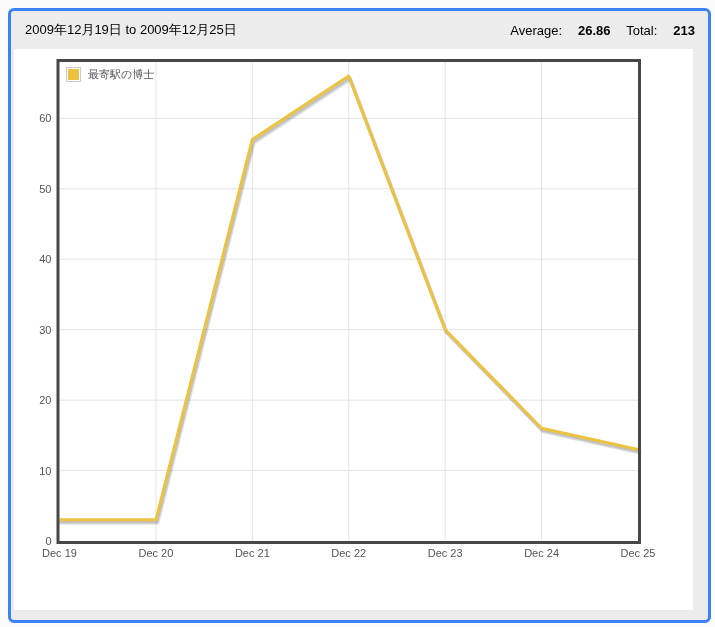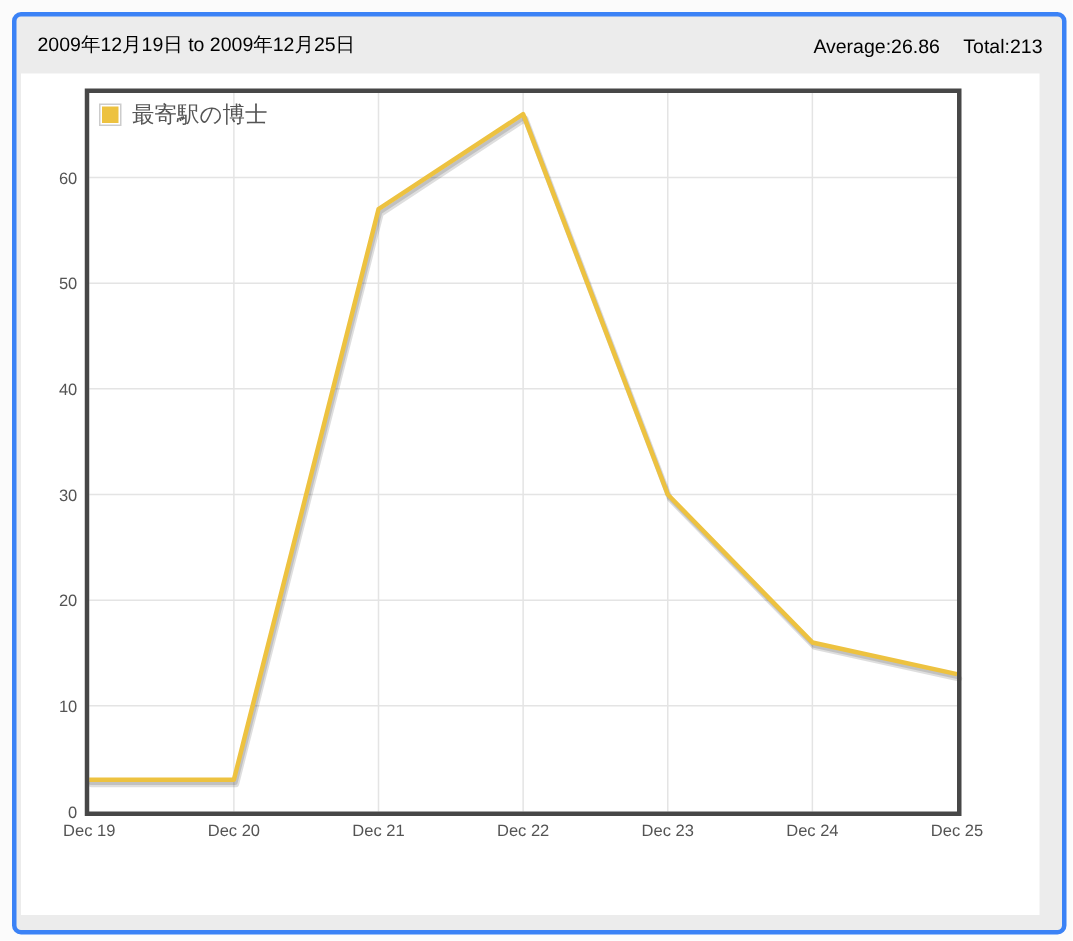--- a/index.html
+++ b/index.html
@@ -17,38 +17,38 @@
     border:3px solid #3b82f6;
     border-radius:6px;
   }
   .panel-header {
     height:38px;
     display:flex; align-items:center; justify-content:space-between;
     padding:0 13px 0 14px;
     font-size:13px; color:#000;
   }
   .stats { white-space:nowrap; }
-  .stat .stat-value { margin-left:0; }
+  .stat .stat-value { margin-left:16px;font-weight:bold; }
   .stat + .stat { margin-left:12px; }
   .chart-box {
     position:relative;
     margin-left:3px;
     width:679px; height:561px;
     background:#ffffff;
   }
   .chart-box svg { position:absolute; left:0; top:0; }
   svg text.tick {
     font-family:"Liberation Sans", sans-serif;
     font-size:11px;
     fill:#545454;
   }
   .legend {
     position:absolute; left:52px; top:18px;
     display:flex; align-items:center;
-    font-size:15px; color:#545454;
+    font-size:11px; color:#545454;
   }
   .legend .swatch-outer {
     display:inline-block;
     width:13px; height:13px;
     border:1px solid #cccccc;
     background:#ffffff;
     box-sizing:content-box;
   }
   .legend .swatch-inner {
     display:block;

